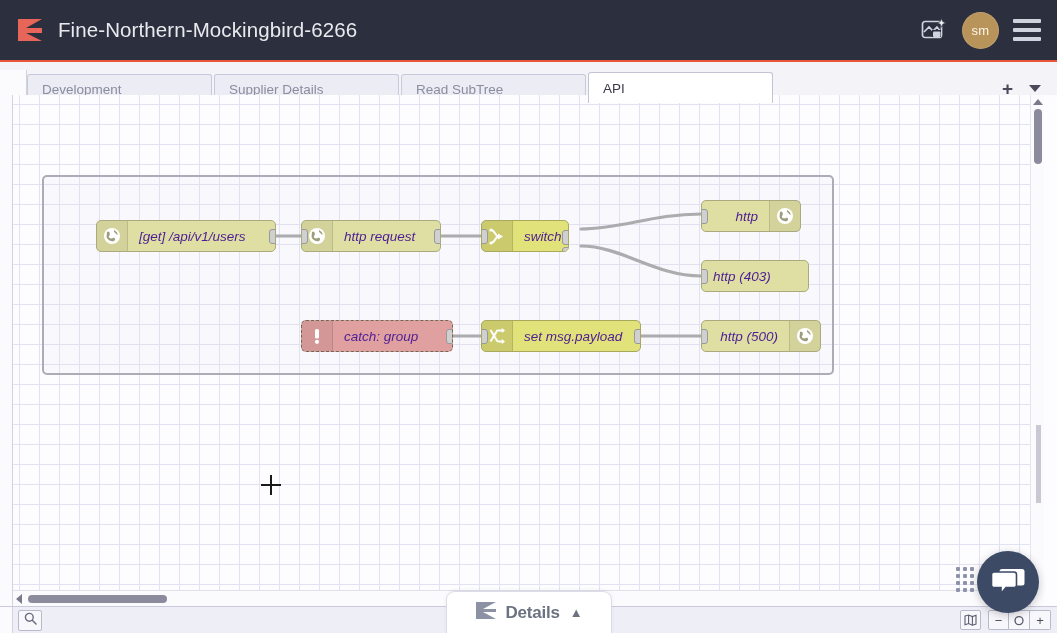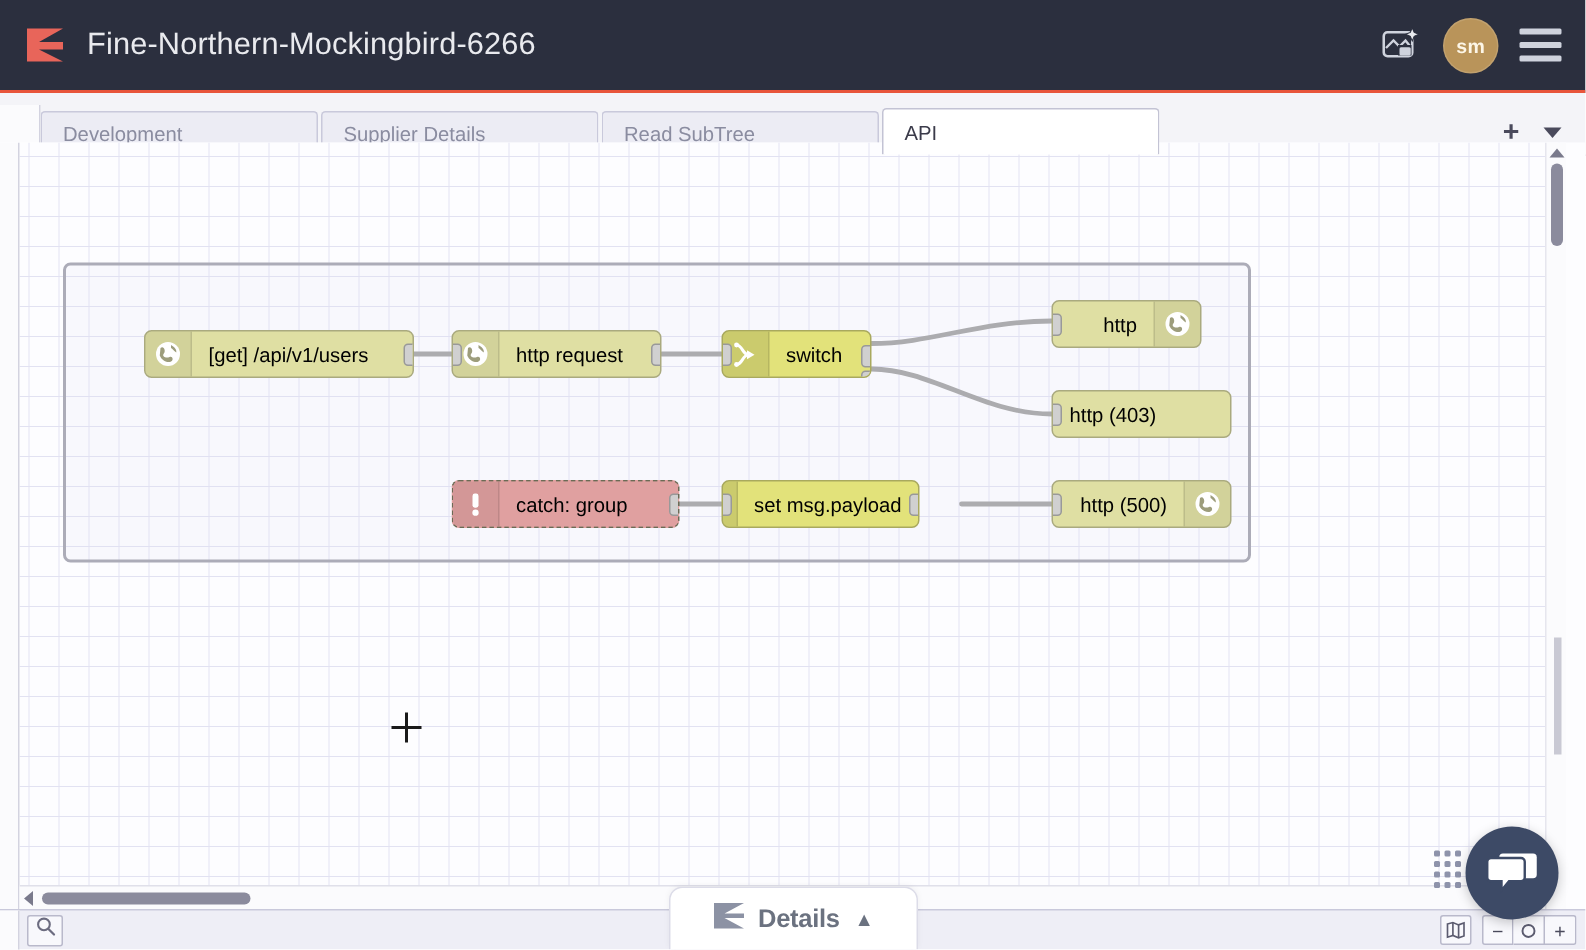--- a/index.html
+++ b/index.html
@@ -44,21 +44,21 @@
   .deploy-label { color: #8d93a6; font-size: 14.5px; padding-right: 12px; }
   .deploy-caret {
     width: 0; height: 0; margin-left: auto;
     border-left: 6px solid transparent; border-right: 6px solid transparent;
     border-top: 7px solid #8d93a6; cursor: pointer;
   }
   .avatar {
     width: 37px; height: 37px; border-radius: 50%;
     background: #b9945a;
     display: flex; align-items: center; justify-content: center;
-    color: #fdf6e7; font-size: 13px; font-weight: 700;
+    color: #fdf6e7; font-size: 13px; font-weight: 400;
     letter-spacing: .3px; cursor: pointer;
     box-shadow: inset 0 0 0 1px rgba(255,255,255,.12);
   }
   .hamburger { width: 28px; height: 22px; display: flex; flex-direction: column; justify-content: space-between; cursor: pointer; }
   .hamburger span { display: block; height: 4px; background: #cfd3dd; border-radius: 1px; }
 
   
   .tabbar {
     position: absolute; top: 62px; left: 0;
     width: 1057px; height: 42px;
@@ -147,22 +147,23 @@
     background: rgba(0,0,0,.055);
     border-right: 1px solid rgba(0,0,0,.10);
   }
   .node-icon.right {
     border-right: none;
     border-left: 1px solid rgba(0,0,0,.10);
   }
   .node-icon.dark { background: rgba(0,0,0,.10); }
   .node-label {
     flex: 1; display: flex; align-items: center;
-    padding: 0 11px; font-size: 13.5px; color: #000000;
+    padding: 0 11px; font-size: 13.5px; color: #4c1d95;
     white-space: nowrap;
+    font-style: italic;
   }
   .node-label.right-align { justify-content: flex-end; }
 
   
   .port {
     position: absolute; width: 13px; height: 15px;
     background: #d0d0d0; border: 1px solid #999;
     border-radius: 3px; top: 50%; margin-top: -7px;
     z-index: 3;
   }
@@ -369,21 +370,21 @@
             <circle cx="9" cy="9" r="8" fill="#ffffff"></circle>
             <path d="M4 5 C6 3, 8 7, 6 9 C5 11, 8 12, 10 11 C12 10, 13 13, 11 14 C9.5 15, 5 14, 3.5 10 Z" fill="#9d9d7c"></path>
             <path d="M11 3 C13 4, 15 6, 14.5 8 C13 7, 12 5.5, 11 5 Z" fill="#9d9d7c"></path>
           </svg>
         </span>
         <span class="node-label">http request</span>
         <span class="port in"></span>
         <span class="port out"></span>
       </div>
 
-      <div class="node switch" style="left:468px; top:125px; width:100px;">
+      <div class="node switch" style="left:468px; top:125px; width:88px;">
         <span class="node-icon dark">
           <svg width="19" height="19" viewBox="0 0 19 19">
             <path d="M3 3 C7 3, 7 9.5, 11 9.5" stroke="#ffffff" stroke-width="2" fill="none"></path>
             <path d="M3 16 C7 16, 7 9.5, 11 9.5" stroke="#ffffff" stroke-width="2" fill="none"></path>
             <path d="M10 6.5 L15 9.5 L10 12.5 Z" fill="#ffffff"></path>
             <circle cx="3" cy="3" r="1.6" fill="#ffffff"></circle>
             <circle cx="3" cy="16" r="1.6" fill="#ffffff"></circle>
           </svg>
         </span>
         <span class="node-label">switch</span>
@@ -397,21 +398,21 @@
         <span class="node-icon right">
           <svg width="18" height="18" viewBox="0 0 18 18">
             <circle cx="9" cy="9" r="8" fill="#ffffff"></circle>
             <path d="M4 5 C6 3, 8 7, 6 9 C5 11, 8 12, 10 11 C12 10, 13 13, 11 14 C9.5 15, 5 14, 3.5 10 Z" fill="#9d9d7c"></path>
             <path d="M11 3 C13 4, 15 6, 14.5 8 C13 7, 12 5.5, 11 5 Z" fill="#9d9d7c"></path>
           </svg>
         </span>
         <span class="port in"></span>
       </div>
 
-      <div class="node yellow" style="left:688px; top:165px; width:120px;gap:44px;">
+      <div class="node yellow" style="left:688px; top:165px; width:108px;gap:44px;">
         <span class="node-label right-align">http (403)</span>
         <span class="node-icon right">
           <svg width="18" height="18" viewBox="0 0 18 18">
             <circle cx="9" cy="9" r="8" fill="#ffffff"></circle>
             <path d="M4 5 C6 3, 8 7, 6 9 C5 11, 8 12, 10 11 C12 10, 13 13, 11 14 C9.5 15, 5 14, 3.5 10 Z" fill="#9d9d7c"></path>
             <path d="M11 3 C13 4, 15 6, 14.5 8 C13 7, 12 5.5, 11 5 Z" fill="#9d9d7c"></path>
           </svg>
         </span>
         <span class="port in"></span>
       </div>
@@ -420,21 +421,21 @@
         <span class="node-icon">
           <svg width="16" height="18" viewBox="0 0 16 18">
             <rect x="6" y="2" width="4" height="9.5" rx="1.6" fill="#ffffff"></rect>
             <circle cx="8" cy="14.8" r="2.1" fill="#ffffff"></circle>
           </svg>
         </span>
         <span class="node-label">catch: group</span>
         <span class="port out"></span>
       </div>
 
-      <div class="node change" style="left:468px; top:225px; width:132px;justify-content:flex-end;">
+      <div class="node change" style="left:468px; top:225px; width:160px;">
         <span class="node-icon dark">
           <svg width="19" height="19" viewBox="0 0 19 19">
             <path d="M2.5 3 L9.5 14.5" stroke="#ffffff" stroke-width="2" fill="none"></path>
             <path d="M2.5 14.5 L9.5 3" stroke="#ffffff" stroke-width="2" fill="none"></path>
             <path d="M9.5 3.5 L15.5 3.5" stroke="#ffffff" stroke-width="2" fill="none"></path>
             <path d="M9.5 14.5 L15.5 14.5" stroke="#ffffff" stroke-width="2" fill="none"></path>
             <path d="M13.8 1 L17 3.5 L13.8 6 Z" fill="#ffffff"></path>
             <path d="M13.8 12 L17 14.5 L13.8 17 Z" fill="#ffffff"></path>
           </svg>
         </span>

